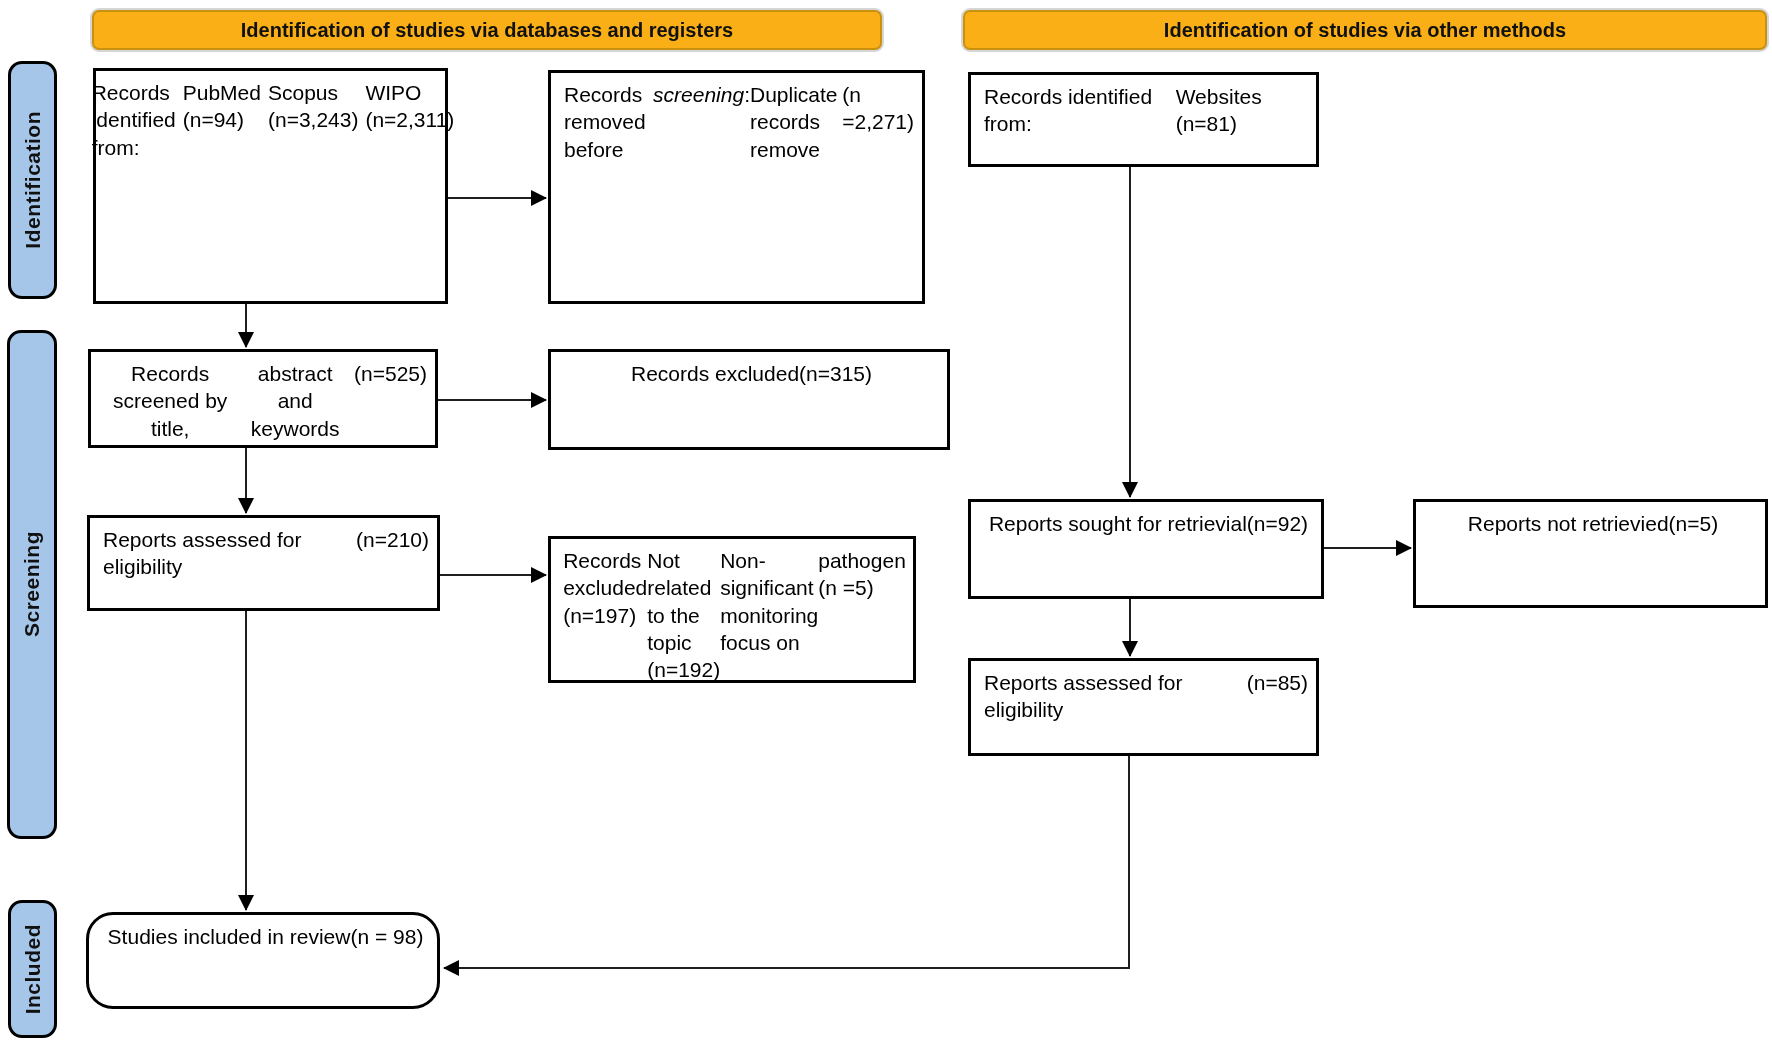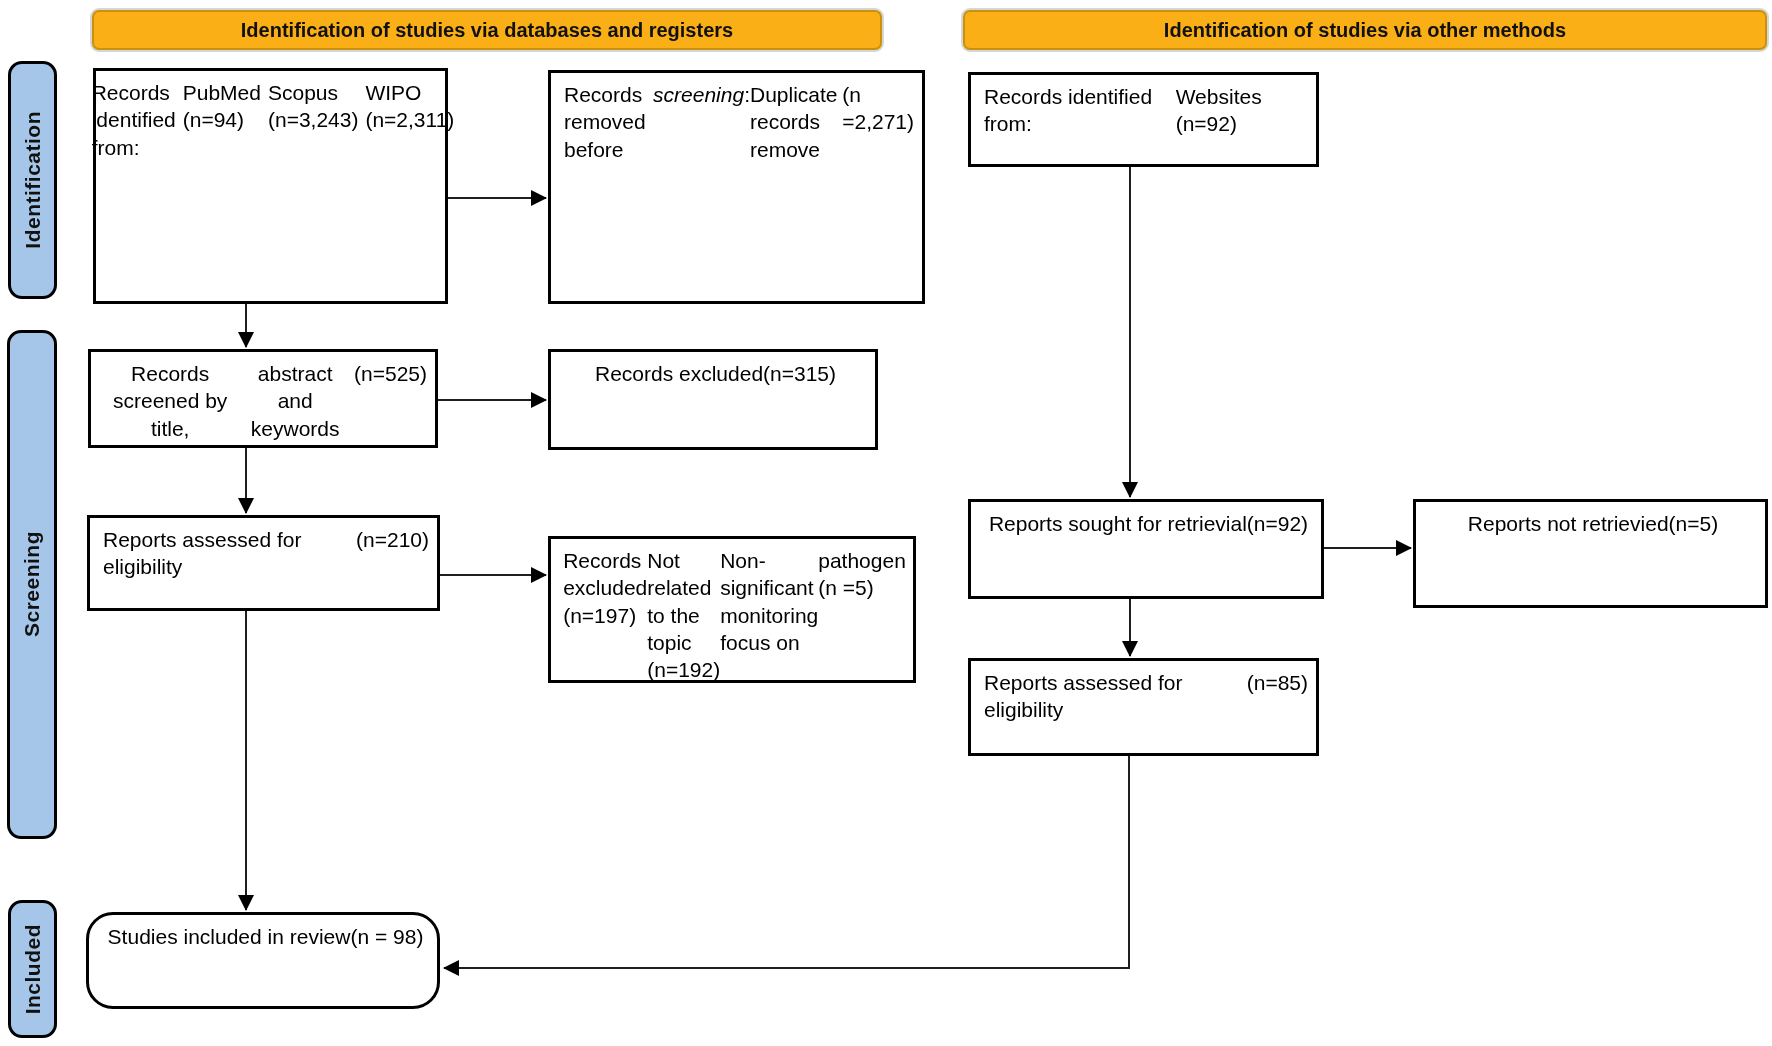--- a/index.html
+++ b/index.html
@@ -83,21 +83,21 @@
     <span class="line">Duplicate records remove</span>
     <span class="line">(n =2,271)</span>
   </div>
 
   <div class="node" style="left:88px; top:349px; width:350px; height:99px;text-align:center;">
     <span class="line">Records screened by title,</span>
     <span class="line">abstract  and keywords</span>
     <span class="line">(n=525)</span>
   </div>
 
-  <div class="node" style="left:548px; top:349px; width:330px; height:101px;">
+  <div class="node" style="left:548px; top:349px; width:402px; height:101px;">
     <span class="line">Records excluded</span>
     <span class="line">(n=315)</span>
   </div>
 
   <div class="node" style="left:87px; top:515px; width:353px; height:96px;">
     <span class="line">Reports assessed for eligibility</span>
     <span class="line">(n=210)</span>
   </div>
 
   <div class="node" style="left:548px; top:536px; width:368px; height:147px;">
@@ -107,21 +107,21 @@
     <span class="line">pathogen (n =5)</span>
   </div>
 
   <div class="node" style="left:86px; top:912px; width:354px; height:97px;border-radius:27px;">
     <span class="line">Studies included in review</span>
     <span class="line">(n = 98)</span>
   </div>
 
   <div class="node" style="left:968px; top:72px; width:351px; height:95px;">
     <span class="line">Records identified from:</span>
-    <span class="line">Websites (n=92)</span>
+    <span class="line">Websites (n=81)</span>
   </div>
 
   <div class="node" style="left:968px; top:499px; width:356px; height:100px;">
     <span class="line">Reports sought for retrievial</span>
     <span class="line">(n=92)</span>
   </div>
 
   <div class="node" style="left:1413px; top:499px; width:355px; height:109px;">
     <span class="line">Reports not retrievied</span>
     <span class="line">(n=5)</span>

